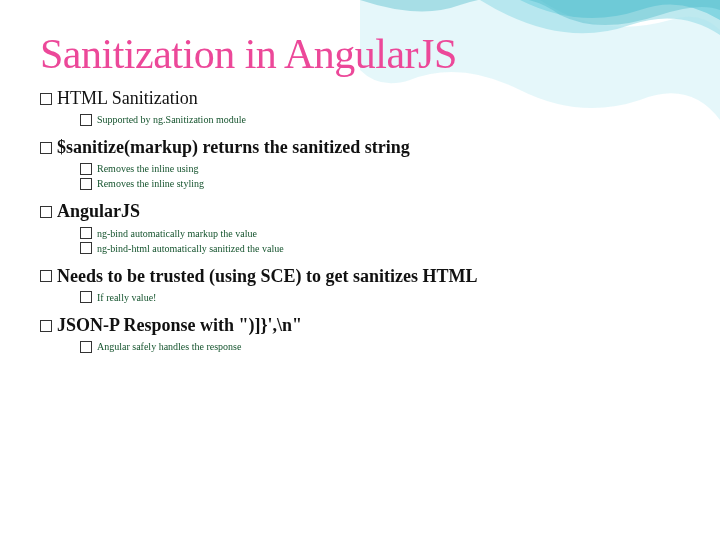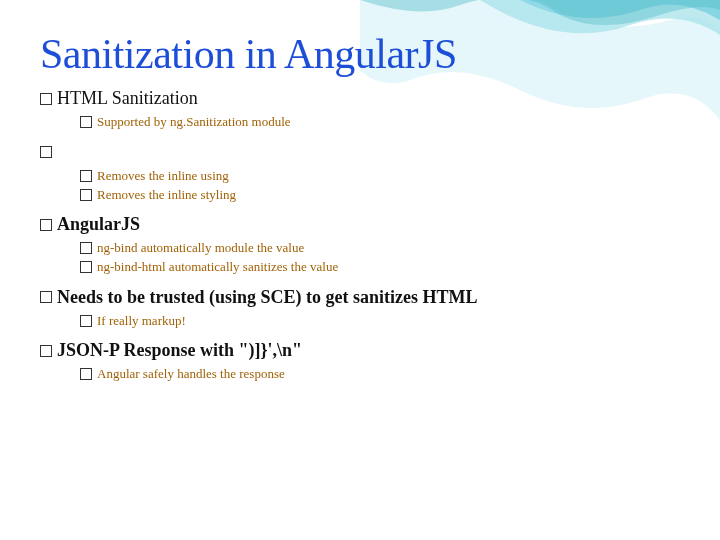--- a/index.html
+++ b/index.html
@@ -30,21 +30,21 @@
 
     .content {
       position: relative;
       z-index: 1;
       padding: 30px 40px 20px 40px;
     }
 
     .page-title {
       font-size: 42px;
       font-weight: normal;
-      color: #1d4ed8;
+      color: #ec4899;
       font-family: 'Georgia', serif;
       letter-spacing: -0.5px;
     }
 
     .bullet-list {
       list-style: none;
       padding: 0;
     }
 
     .bullet-item {
@@ -53,22 +53,22 @@
     }
 
     .bullet-item.level1 {
       font-size: 18px;
       color: #111;
       margin-bottom: 2px;
       margin-top: 8px;
     }
 
     .bullet-item.level2 {
-      font-size: 13px;
-      color: #a16207;
+      font-size: 10px;
+      color: #14532d;
       padding-left: 40px;
       margin-bottom: 1px;
     }
 
     .bold-text {
       font-weight: bold;
     }
 
     
     .sq {
@@ -98,44 +98,44 @@
   <ul class="bullet-list">
 
     <li class="bullet-item level1">
       <span class="sq"></span><span>HTML Sanitization</span>
     </li>
     <li class="bullet-item level2">
       <span class="sq"></span><span>Supported by ng.Sanitization module</span>
     </li>
 
     <li class="bullet-item level1">
-      <span class="sq"></span>
+      <span class="sq"></span><span class="bold-text">$sanitize(markup) returns the sanitized string</span>
     </li>
     <li class="bullet-item level2">
       <span class="sq"></span><span>Removes the inline using</span>
     </li>
     <li class="bullet-item level2">
       <span class="sq"></span><span>Removes the inline styling</span>
     </li>
 
     <li class="bullet-item level1">
       <span class="sq"></span><span class="bold-text">AngularJS</span>
     </li>
     <li class="bullet-item level2">
-      <span class="sq"></span><span>ng-bind automatically module the value</span>
+      <span class="sq"></span><span>ng-bind automatically markup the value</span>
     </li>
     <li class="bullet-item level2">
-      <span class="sq"></span><span>ng-bind-html automatically sanitizes the value</span>
+      <span class="sq"></span><span>ng-bind-html automatically sanitized the value</span>
     </li>
 
     <li class="bullet-item level1">
       <span class="sq"></span><span class="bold-text">Needs to be trusted (using SCE) to get sanitizes HTML</span>
     </li>
     <li class="bullet-item level2">
-      <span class="sq"></span><span>If really markup!</span>
+      <span class="sq"></span><span>If really value!</span>
     </li>
 
     <li class="bullet-item level1">
       <span class="sq"></span><span class="bold-text">JSON-P Response with ")]}',\n"</span>
     </li>
     <li class="bullet-item level2">
       <span class="sq"></span><span>Angular safely handles the response</span>
     </li>
 
   </ul>

